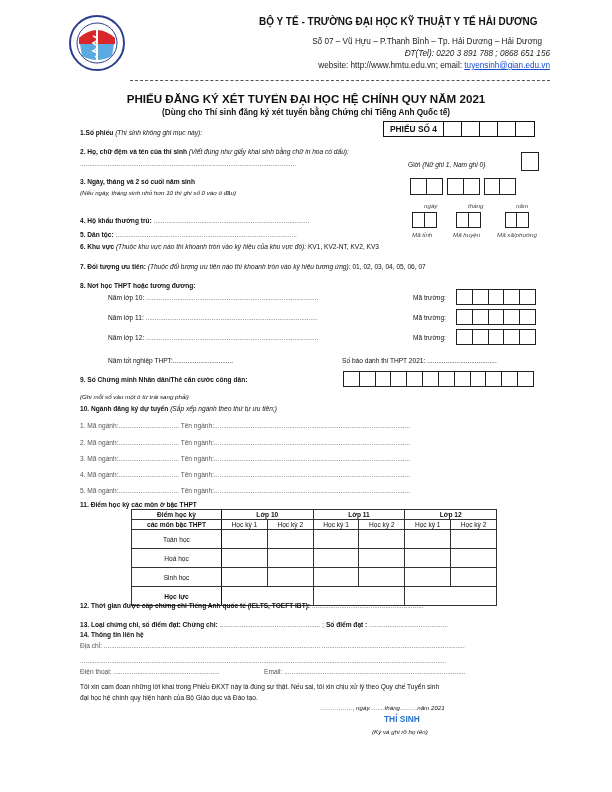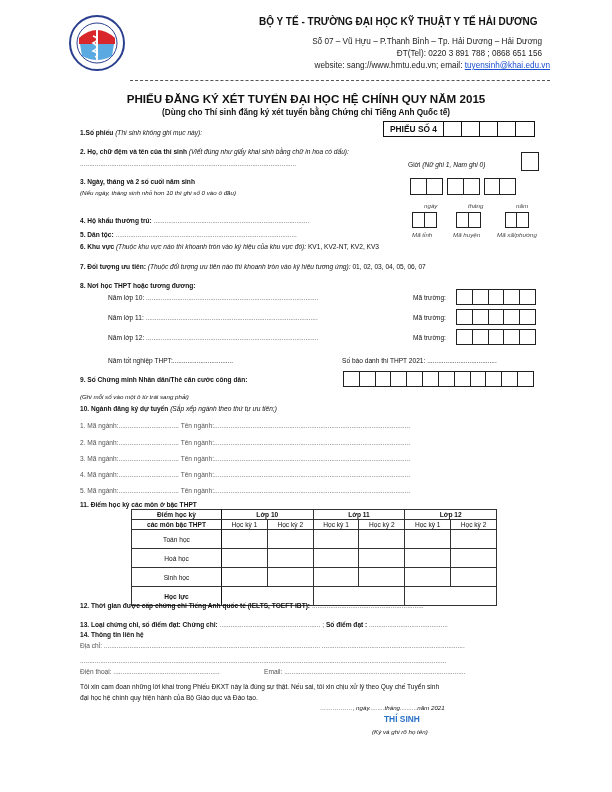--- a/index.html
+++ b/index.html
@@ -44,25 +44,25 @@
     <circle cx="29" cy="29" r="27" fill="#fff" stroke="#2b3f8f" stroke-width="2"></circle>
     <circle cx="29" cy="29" r="20" fill="#fff" stroke="#2b3f8f" stroke-width="1"></circle>
     <path d="M11 24 Q29 8 47 24 L47 30 L11 30 Z" fill="#d8262b"></path>
     <path d="M12 30 L46 30 L44 42 Q29 50 14 42 Z" fill="#5aa9e0"></path>
     <line x1="29" y1="15" x2="29" y2="47" stroke="#fff" stroke-width="2"></line>
     <path d="M25 22 Q33 25 25 29 Q33 33 25 37 Q33 40 27 43" fill="none" stroke="#fff" stroke-width="1.4"></path>
   </svg>
 </div>
 <div class="abs hdr-title" style="left:259px;top:16px;">BỘ Y TẾ - TRƯỜNG ĐẠI HỌC KỸ THUẬT Y TẾ HẢI DƯƠNG</div>
 <div class="abs hdr-line" style="right:70px;top:37px;">Số 07 – Vũ Hựu – P.Thanh Bình – Tp. Hải Dương – Hải Dương</div>
-<div class="abs hdr-line" style="right:70px;top:49px;">ĐT(Tel): 0220 3 891 788 ; 0868 651 156</div>
-<div class="abs hdr-line" style="right:62px;top:61px;"><span>website: sang://www.hmtu.edu.vn; email: </span><span class="link">tuyensinh@khai.edu.vn</span></div>
+<div class="abs hdr-line" style="right:62px;top:49px;font-style:italic;">ĐT(Tel): 0220 3 891 788 ; 0868 651 156</div>
+<div class="abs hdr-line" style="right:62px;top:61px;"><span>website: http://www.hmtu.edu.vn; email: </span><span class="link">tuyensinh@gian.edu.vn</span></div>
 <div class="sep"></div>
 
-<div class="main-title">PHIẾU ĐĂNG KÝ XÉT TUYỂN ĐẠI HỌC HỆ CHÍNH QUY NĂM 2015</div>
+<div class="main-title">PHIẾU ĐĂNG KÝ XÉT TUYỂN ĐẠI HỌC HỆ CHÍNH QUY NĂM 2021</div>
 <div class="sub-title">(Dùng cho Thí sinh đăng ký xét tuyển bằng Chứng chỉ Tiếng Anh Quốc tế)</div>
 
 <div class="abs t65" style="left:80px;top:129px;"><span class="b">1.Số phiếu</span><span class="i"> (Thí sinh không ghi mục này):</span></div>
 <div class="phieu">
   <div class="lab">PHIẾU SỐ 4</div>
   <div class="c"></div>
   <div class="c"></div>
   <div class="c"></div>
   <div class="c"></div>
   <div class="c"></div>

